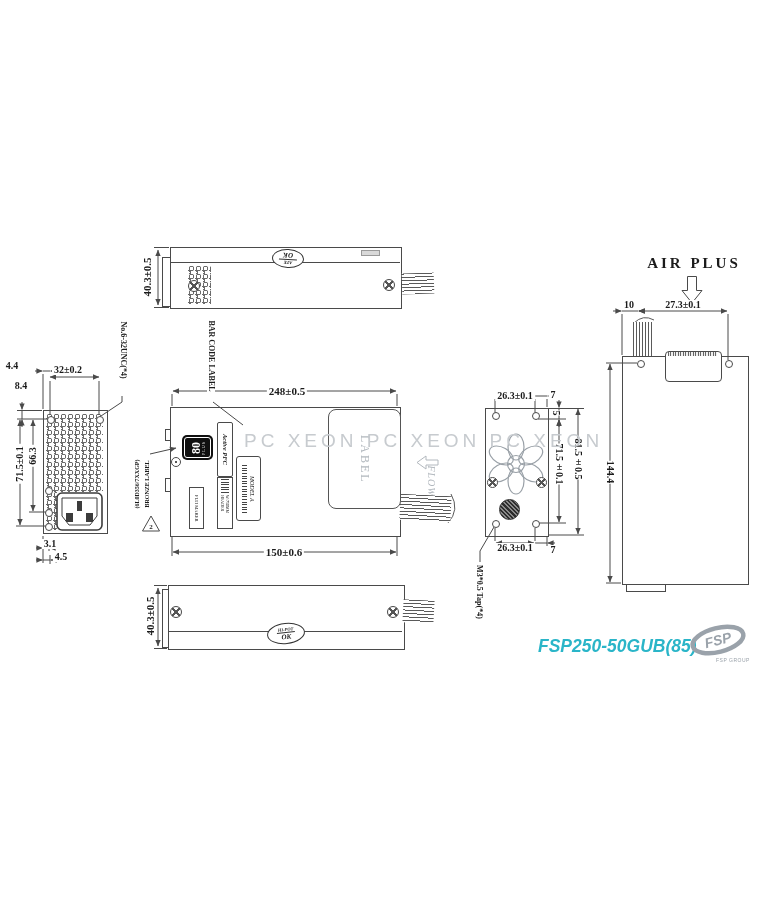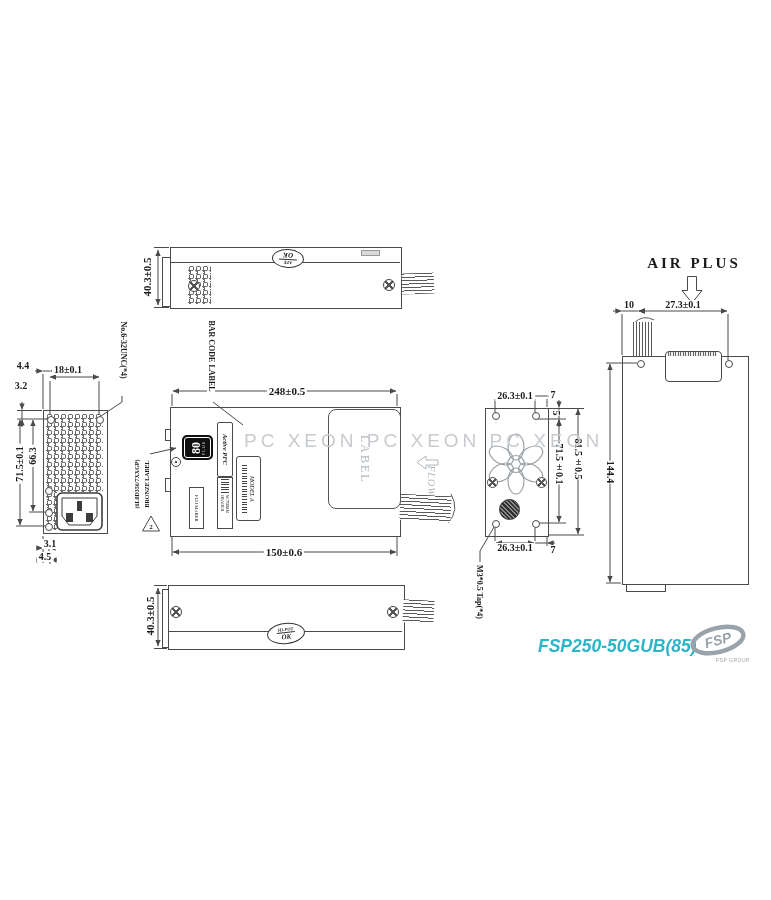--- a/index.html
+++ b/index.html
@@ -175,27 +175,27 @@
   <div class="hole" style="left:45px;top:487px"></div>
   <div class="hole" style="left:45px;top:509px"></div>
   <div class="hole" style="left:45px;top:523px"></div>
   <svg class="abs" style="left:56px;top:492px;z-index:13" width="48" height="40" viewBox="0 0 48 40">
     <rect x="1" y="1" width="45" height="37" rx="5" fill="#fff" stroke="#3c3c3c" stroke-width="1.6"></rect>
     <path d="M6,6 h35 v18 l-7,9 h-21 l-7,-9 z" fill="none" stroke="#3c3c3c"></path>
     <rect x="21" y="9" width="5" height="10" fill="#3c3c3c"></rect>
     <rect x="10" y="21" width="7" height="9" fill="#3c3c3c"></rect>
     <rect x="30" y="21" width="7" height="9" fill="#3c3c3c"></rect>
   </svg>
-  <span class="t dim sm c" style="left:23px;top:366px">4.4</span>
-  <span class="t dim sm c" style="left:68px;top:370px">18±0.1</span>
-  <span class="t dim sm c" style="left:21px;top:386px">3.2</span>
+  <span class="t dim sm c" style="left:12px;top:366px">4.4</span>
+  <span class="t dim sm c" style="left:68px;top:370px">32±0.2</span>
+  <span class="t dim sm c" style="left:21px;top:386px">8.4</span>
   <span class="t dim sm cr" style="left:33px;top:456px">66.3</span>
   <span class="t dim sm cr" style="left:20px;top:464px">71.5±0.1</span>
   <span class="t dim sm c" style="left:50px;top:544px">3.1</span>
-  <span class="t dim sm c" style="left:45px;top:557px">4.5</span>
+  <span class="t dim sm c" style="left:61px;top:557px">4.5</span>
   <span class="t note cv" style="left:123px;top:350px">No.6-32UNC(*4)</span>
 
   <div class="sub" style="left:165px;top:429px;width:6px;height:10px"></div>
   <div class="sub" style="left:165px;top:478px;width:6px;height:12px"></div>
   <div class="body" style="left:170px;top:407px;width:229px;height:128px"></div>
   <div class="abs" style="left:328px;top:409px;width:71px;height:98px;border:1px solid #555;border-radius:8px;z-index:13;background:#fff;display:flex;align-items:center;justify-content:center">
     <span class="vtxt" style="font-size:12px;letter-spacing:2px;color:#b2b8be">LABEL</span>
   </div>
   <div class="abs" style="left:182px;top:435px;width:31px;height:25px;background:#101010;border-radius:5px;outline:1px solid #fff;outline-offset:-3px;z-index:14;display:flex;align-items:center;justify-content:center">
     <span style="transform:rotate(-90deg);color:#fff;text-align:center;line-height:1">

